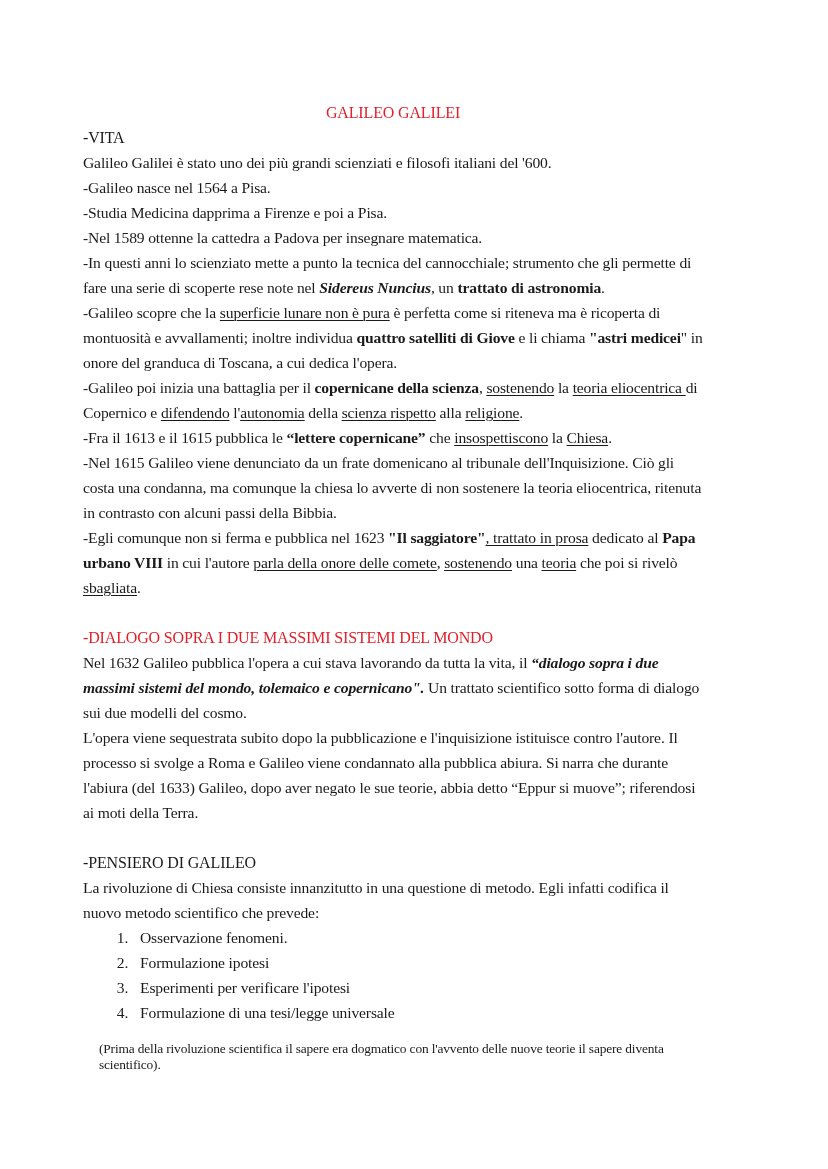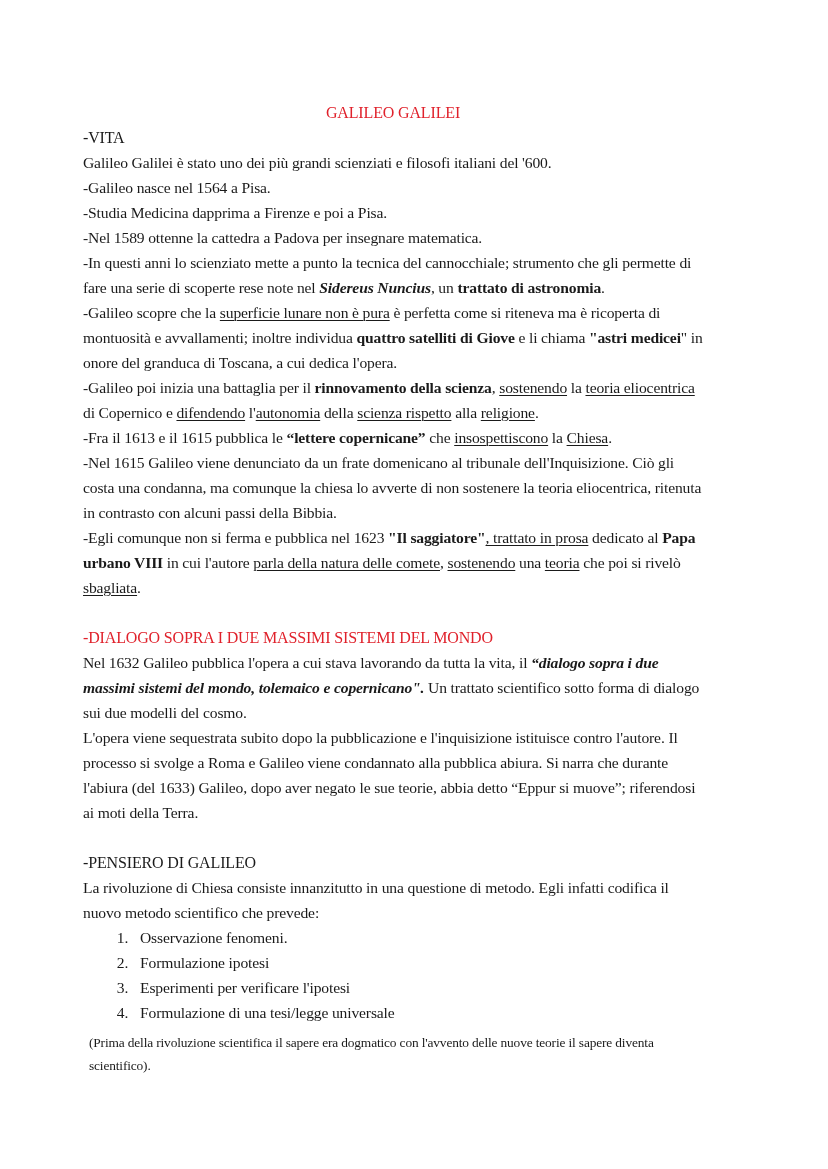--- a/index.html
+++ b/index.html
@@ -43,42 +43,42 @@
     .b { font-weight: bold; }
     .i { font-style: italic; }
     .u { text-decoration: underline; text-underline-offset: 2px; text-decoration-thickness: 1px; text-align: right; }
     ol.steps {
       margin: 0;
       padding-left: 49px;
     }
     ol.steps li { padding-left: 8px; }
     .note {
       font-size: 13.4px;
-      line-height: 23px;
-      margin: 6px;
+      line-height: 16px;
+      margin: 16px;
     }
   </style>
 </head>
 <body>
 
 <div class="page">
   <h1 class="title">GALILEO GALILEI</h1>
 
   <section>
     <h2 class="heading">-VITA</h2>
     <p class="para">Galileo Galilei è stato uno dei più grandi scienziati e filosofi italiani del '600.</p>
     <p class="para">-Galileo nasce nel 1564 a Pisa.</p>
     <p class="para">-Studia Medicina dapprima a Firenze e poi a Pisa.</p>
     <p class="para">-Nel 1589 ottenne la cattedra a Padova per insegnare matematica.</p>
     <p class="para">-In questi anni lo scienziato mette a punto la tecnica del cannocchiale; strumento che gli permette di fare una serie di scoperte rese note nel <span class="b i">Sidereus Nuncius</span>, un <span class="b">trattato di astronomia</span>.</p>
     <p class="para">-Galileo scopre che la <span class="u">superficie lunare non è pura</span> è perfetta come si riteneva ma è ricoperta di montuosità e avvallamenti; inoltre individua <span class="b">quattro satelliti di Giove</span> e li chiama <span class="b">"astri medicei</span>" in onore del granduca di Toscana, a cui dedica l'opera.</p>
-    <p class="para">-Galileo poi inizia una battaglia per il <span class="b">rinnovamento della scienza</span>, <span class="u">sostenendo</span> la <span class="u">teoria eliocentrica </span>di Copernico e <span class="u">difendendo</span> l'<span class="u">autonomia</span> della <span class="u">scienza rispetto</span> alla <span class="u">religione</span>.</p>
+    <p class="para">-Galileo poi inizia una battaglia per il <span class="b">copernicane della scienza</span>, <span class="u">sostenendo</span> la <span class="u">teoria eliocentrica </span>di Copernico e <span class="u">difendendo</span> l'<span class="u">autonomia</span> della <span class="u">scienza rispetto</span> alla <span class="u">religione</span>.</p>
     <p class="para">-Fra il 1613 e il 1615 pubblica le <span class="b">“lettere copernicane”</span> che <span class="u">insospettiscono</span> la <span class="u">Chiesa</span>.</p>
     <p class="para">-Nel 1615 Galileo viene denunciato da un frate domenicano al tribunale dell'Inquisizione. Ciò gli costa una condanna, ma comunque la chiesa lo avverte di non sostenere la teoria eliocentrica, ritenuta in contrasto con alcuni passi della Bibbia.</p>
-    <p class="para">-Egli comunque non si ferma e pubblica nel 1623 <span class="b">"Il saggiatore"</span><span class="u">, trattato in prosa</span> dedicato al <span class="b">Papa urbano VIII</span> in cui l'autore <span class="u">parla della natura delle comete</span>, <span class="u">sostenendo</span> una <span class="u">teoria</span> che poi si rivelò <span class="u">sbagliata</span>.</p>
+    <p class="para">-Egli comunque non si ferma e pubblica nel 1623 <span class="b">"Il saggiatore"</span><span class="u">, trattato in prosa</span> dedicato al <span class="b">Papa urbano VIII</span> in cui l'autore <span class="u">parla della onore delle comete</span>, <span class="u">sostenendo</span> una <span class="u">teoria</span> che poi si rivelò <span class="u">sbagliata</span>.</p>
   </section>
 
   <div class="gap"></div>
 
   <section>
     <h2 class="heading red">-DIALOGO SOPRA I DUE MASSIMI SISTEMI DEL MONDO</h2>
     <p class="para">Nel 1632 Galileo pubblica l'opera a cui stava lavorando da tutta la vita, il <span class="b i">“dialogo sopra i due massimi sistemi del mondo, tolemaico e copernicano".</span> Un trattato scientifico sotto forma di dialogo sui due modelli del cosmo.</p>
     <p class="para">L'opera viene sequestrata subito dopo la pubblicazione e l'inquisizione istituisce contro l'autore. Il processo si svolge a Roma e Galileo viene condannato alla pubblica abiura. Si narra che durante l'abiura (del 1633) Galileo, dopo aver negato le sue teorie, abbia detto “Eppur si muove”; riferendosi ai moti della Terra.</p>
   </section>
 

